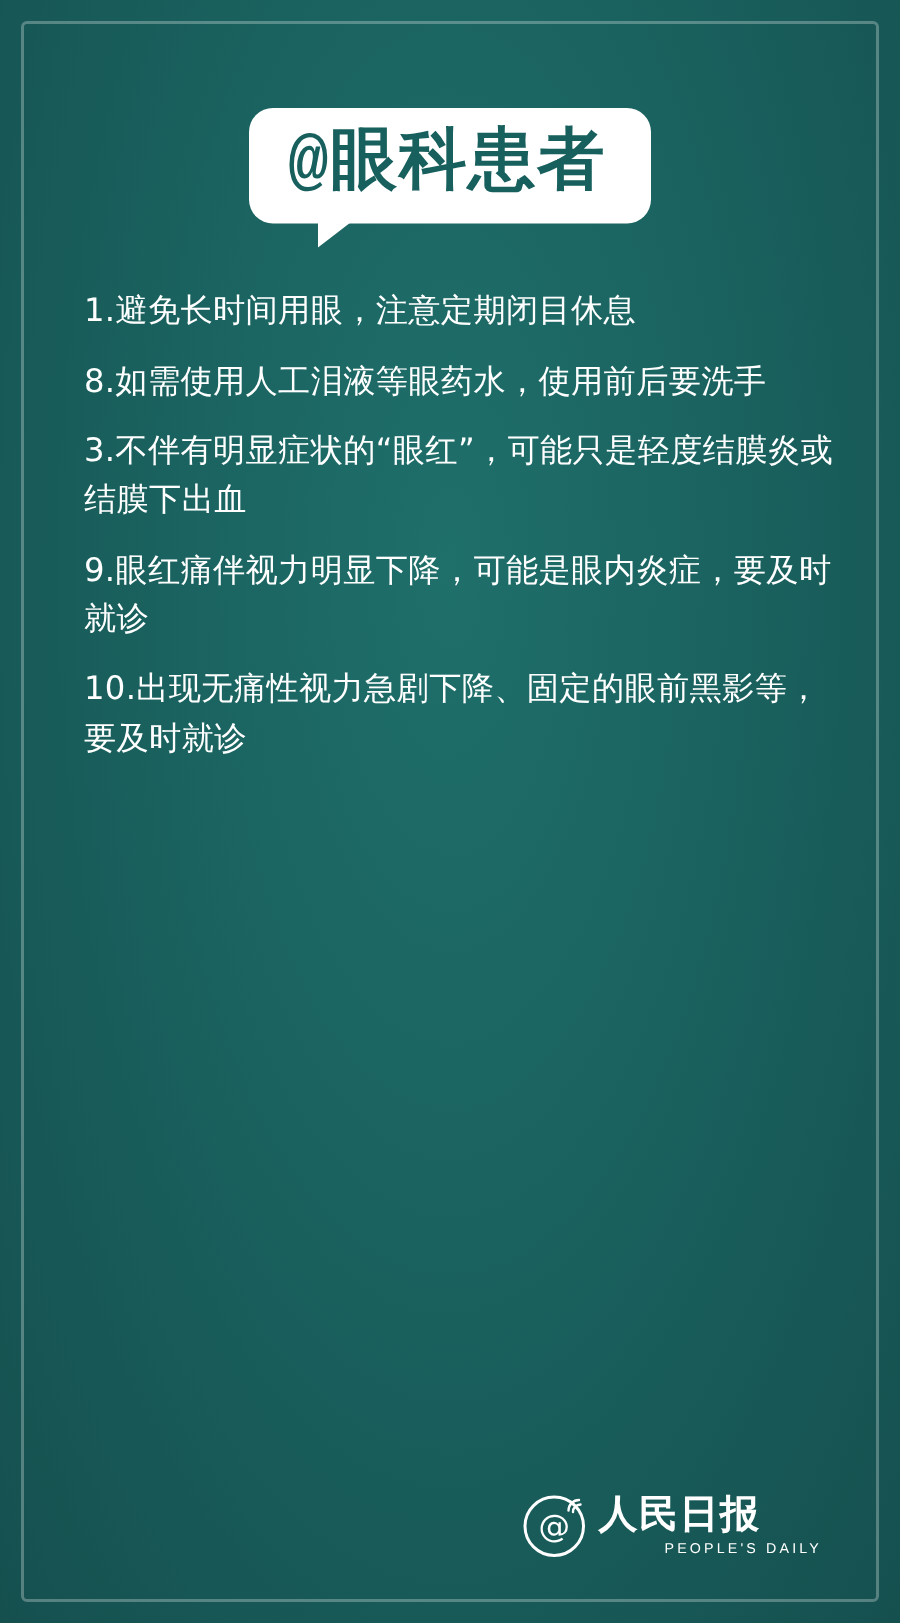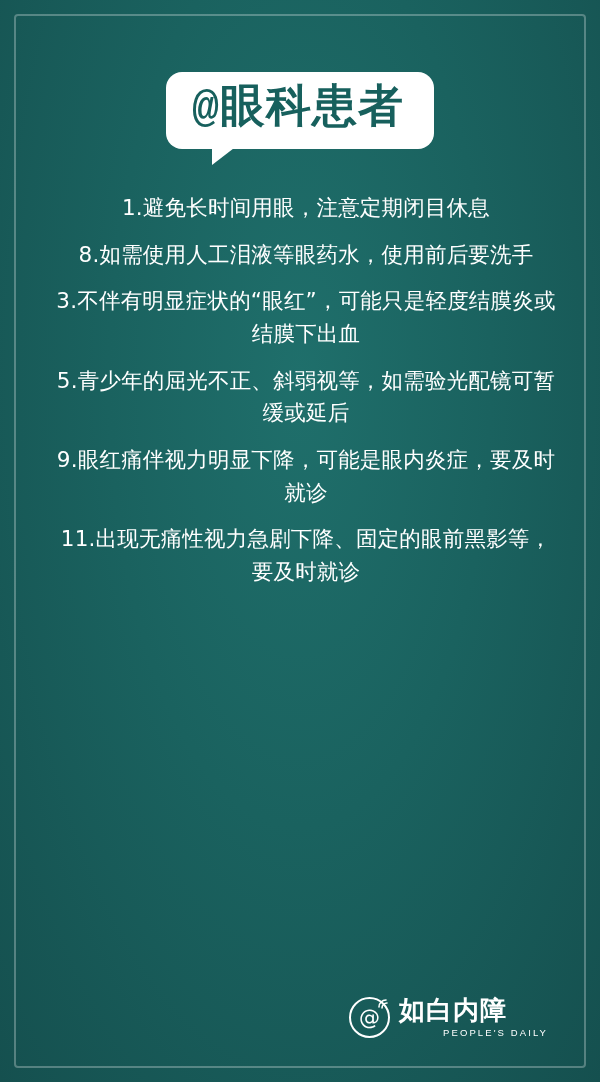--- a/index.html
+++ b/index.html
@@ -71,21 +71,21 @@
     right: 44px;
     top: 192px;
   }
   .list-item {
     color: #ffffff;
     font-family: "DejaVu Sans", "Liberation Sans", sans-serif;
     font-size: 21.5px;
     line-height: 1.52;
     margin-bottom: 14px;
     letter-spacing: 0.2px;
-    text-align: center;
+    text-align: left;
   }
   .logo {
     position: absolute;
     right: 52px;
     bottom: 44px;
     display: flex;
     align-items: center;
     gap: 9px;
   }
   .logo-mark {
@@ -144,31 +144,30 @@
   <div class="title-wrap">
     <div class="title-bubble">
       <div class="title-text">@眼科患者</div>
     </div>
   </div>
 
   <div class="list">
     <div class="list-item">1.避免长时间用眼，注意定期闭目休息</div>
     <div class="list-item">8.如需使用人工泪液等眼药水，使用前后要洗手</div>
     <div class="list-item">3.不伴有明显症状的“眼红”，可能只是轻度结膜炎或结膜下出血</div>
-    <div class="list-item">5.青少年的屈光不正、斜弱视等，如需验光配镜可暂缓或延后</div>
     <div class="list-item">9.眼红痛伴视力明显下降，可能是眼内炎症，要及时就诊</div>
-    <div class="list-item">11.出现无痛性视力急剧下降、固定的眼前黑影等，要及时就诊</div>
+    <div class="list-item">10.出现无痛性视力急剧下降、固定的眼前黑影等，要及时就诊</div>
   </div>
 
   <div class="logo">
     <div class="logo-mark">
       <div class="at">@</div>
       <svg class="wave" viewBox="0 0 16 16">
         <path d="M4 12 A7 7 0 0 1 11 5" stroke="#ffffff" stroke-width="1.6" fill="none" stroke-linecap="round"></path>
         <path d="M7 13 A5 5 0 0 1 12 8" stroke="#ffffff" stroke-width="1.6" fill="none" stroke-linecap="round"></path>
       </svg>
     </div>
     <div class="logo-text">
-      <div class="logo-cn">如白内障</div>
+      <div class="logo-cn">人民日报</div>
       <div class="logo-en">PEOPLE'S DAILY</div>
     </div>
   </div>
 </div>
 
 </body></html>

